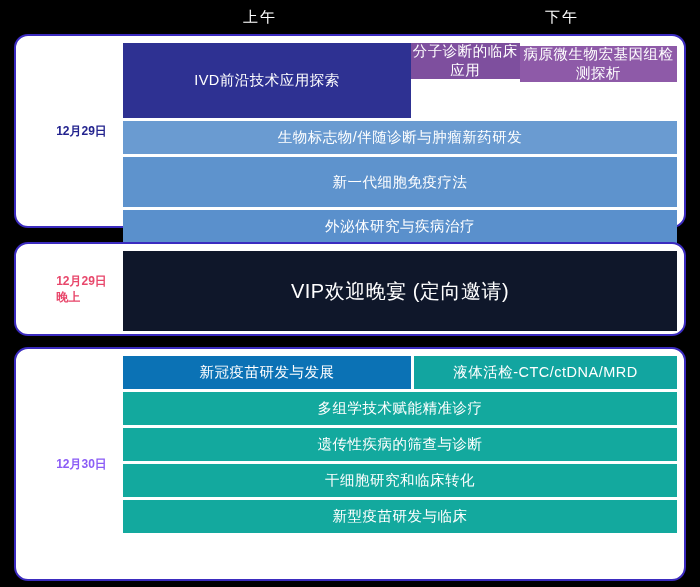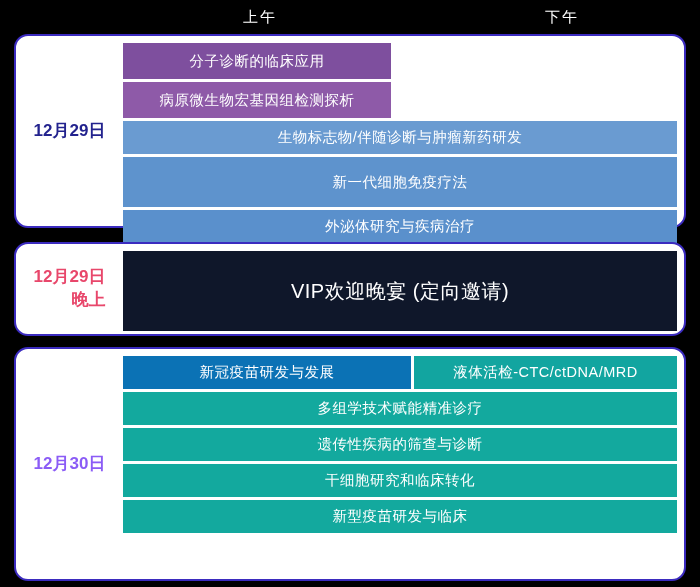--- a/index.html
+++ b/index.html
@@ -45,29 +45,29 @@
     border-radius: 14px;
     box-sizing: border-box;
   }
   .panel-1 { top: 34px;  height: 194px; }
   .panel-2 { top: 242px; height: 94px;  }
   .panel-3 { top: 347px; height: 234px; }
 
   
   .date-col {
     position: absolute;
-    left: 0;
+    left: 12px;
     top: 0;
     width: 107px;
     height: 100%;
     display: flex;
     align-items: center;
     justify-content: center;
-    text-align: right;
-    font-size: 17px;
+    text-align: left;
+    font-size: 12px;
     font-weight: bold;
     line-height: 1.35;
     box-sizing: border-box;
   }
   .date-1229 { color: #23238e; }
   .date-1229e { color: #e8476b; }
   .date-1230 { color: #8b5cf6; }
 
   
   .rows {
@@ -90,21 +90,21 @@
     justify-content: center;
     color: #ffffff;
     font-size: 14.5px;
     letter-spacing: 0.5px;
     box-sizing: border-box;
     text-align: center;
   }
 
   
   .d1-left   { width: 290px; background: #2e3192; height: 75px; }
-  .d1-rightcol { width: 268px; display: flex; flex-direction: column; }
+  .d1-rightcol { width: 268px; display: flex; }
   .d1-r1 { background: #7e4f9e; height: 36px; }
   .d1-r2 { background: #8e5aa8; height: 36px; margin-top: 3px; }
   .d1-wide   { width: 558px; background: #6a9bd1; height: 33px; }
   .d1-wide2  { width: 558px; background: #5e93cd; height: 50px; }
   .d1-wide3  { width: 558px; background: #5a90cc; height: 33px; }
 
   
   .dinner { width: 558px; background: #0f172a; height: 80px; font-size: 20px; }
 
   
@@ -118,20 +118,21 @@
 <div class="header">
   <div class="header-label header-am">上午</div>
   <div class="header-label header-pm">下午</div>
 </div>
 
 <div class="panel panel-1">
   <div class="date-col date-1229">12月29日</div>
   <div class="rows">
 
     <div class="row">
+      <div class="blk d1-left">IVD前沿技术应用探索</div>
       <div class="d1-rightcol">
         <div class="blk d1-r1">分子诊断的临床应用</div>
         <div class="blk d1-r2">病原微生物宏基因组检测探析</div>
       </div>
     </div>
 
     <div class="row">
       <div class="blk d1-wide">生物标志物/伴随诊断与肿瘤新药研发</div>
     </div>
 

